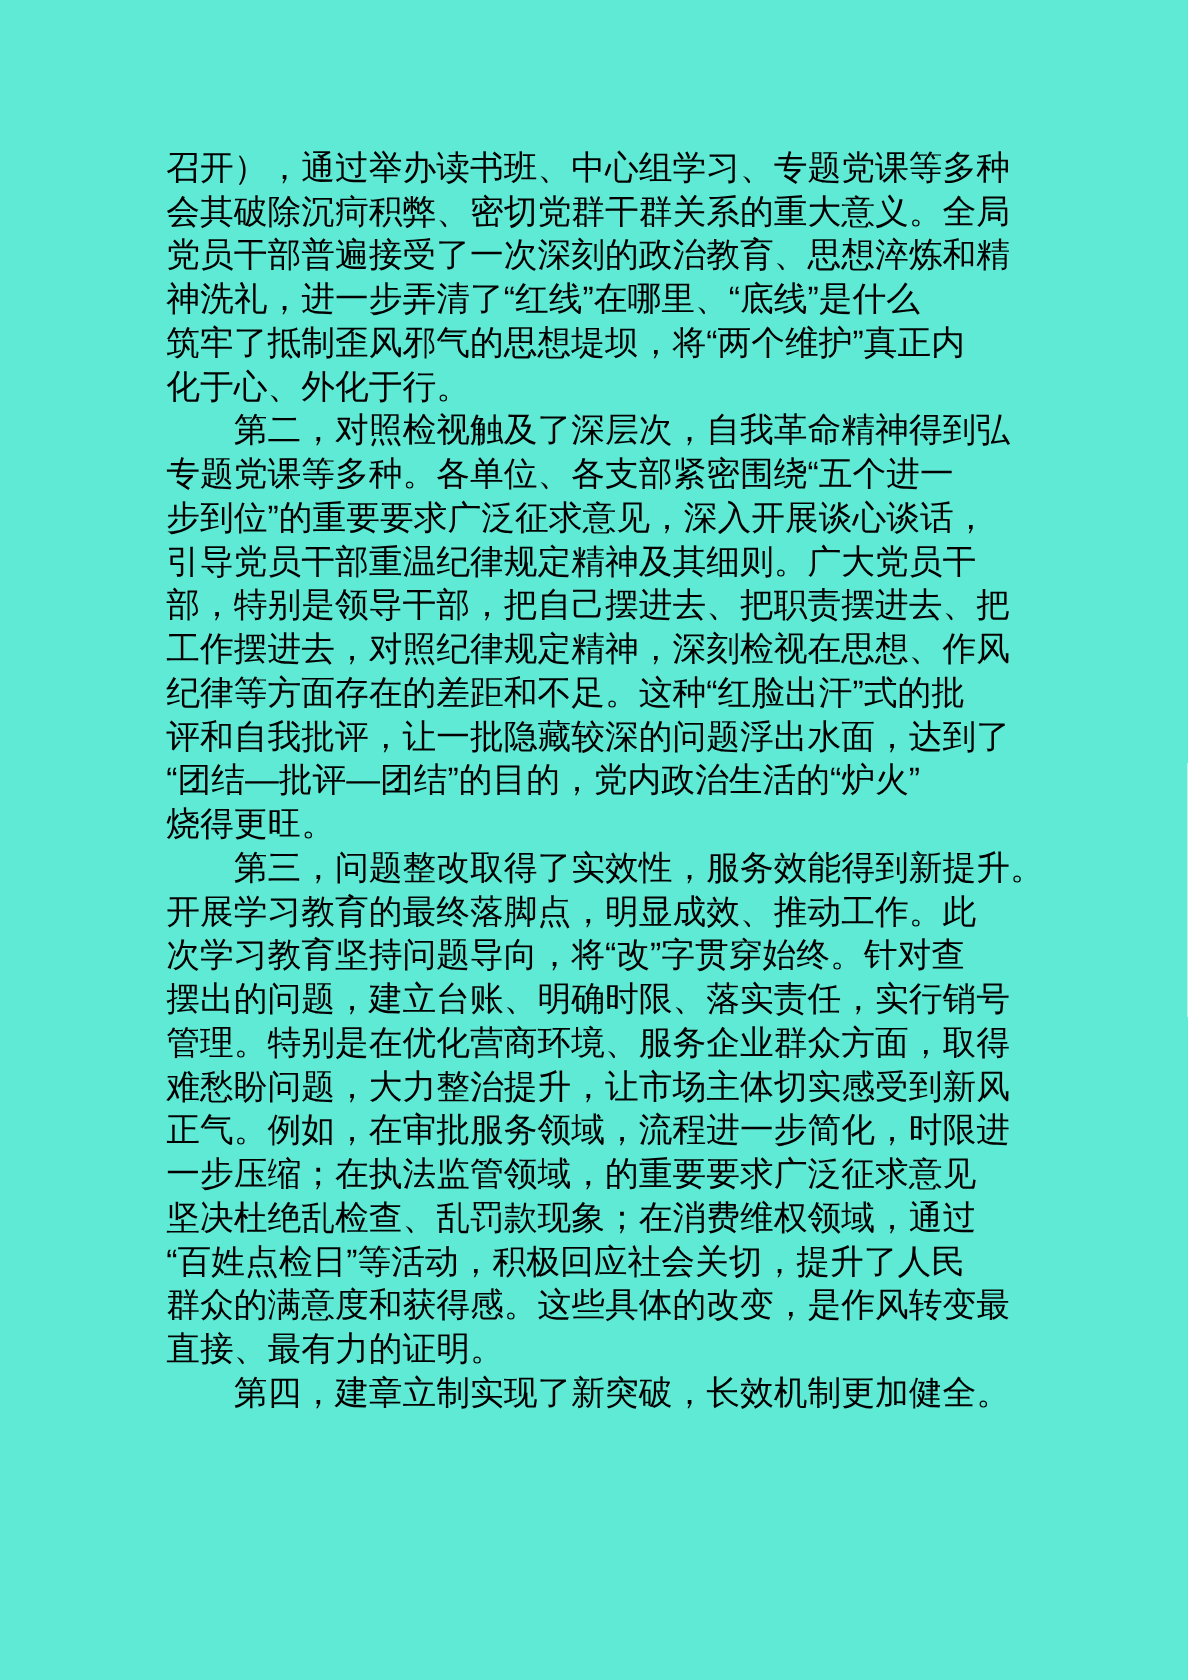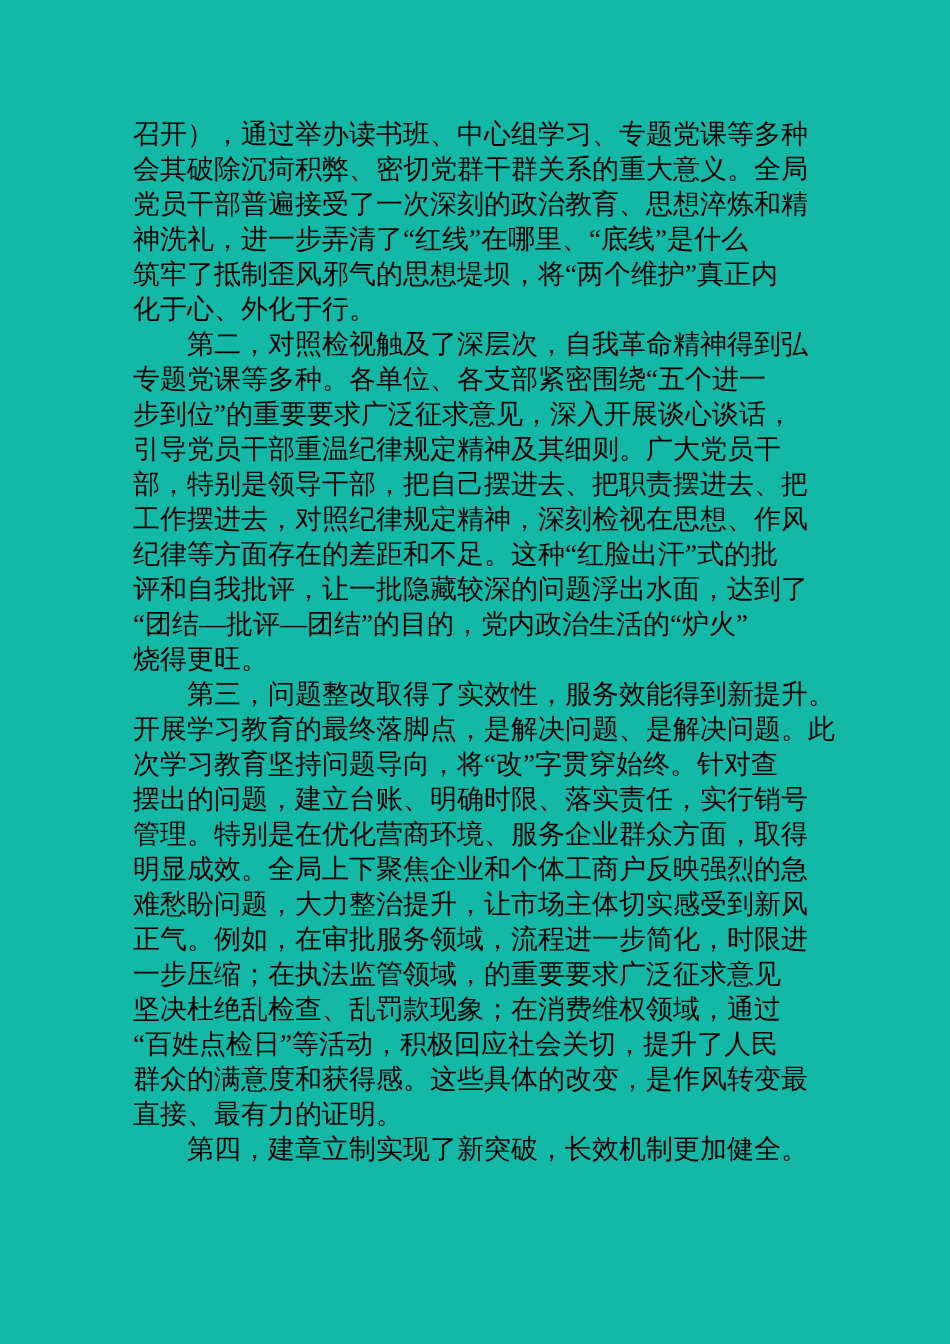--- a/index.html
+++ b/index.html
@@ -4,23 +4,23 @@
 <style>
   html, body {
     margin: 0;
     padding: 0;
     background: #ffffff;
   }
   .page {
     position: relative;
     width: 950px;
     height: 1344px;
-    background: #14b8a6;
+    background: #5eead4;
     overflow: hidden;
-    font-family: Liberation Serif, serif;
+    font-family: Liberation Sans, sans-serif;
   }
   .textblock {
     position: absolute;
     left: 133px;
     top: 117px;
     width: 680px;
   }
   .line {
     height: 35px;
     line-height: 35px;
@@ -50,25 +50,24 @@
       <div class="line">专题党课等多种。各单位、各支部紧密围绕“五个进一</div>
       <div class="line">步到位”的重要要求广泛征求意见，深入开展谈心谈话，</div>
       <div class="line">引导党员干部重温纪律规定精神及其细则。广大党员干</div>
       <div class="line">部，特别是领导干部，把自己摆进去、把职责摆进去、把</div>
       <div class="line">工作摆进去，对照纪律规定精神，深刻检视在思想、作风</div>
       <div class="line">纪律等方面存在的差距和不足。这种“红脸出汗”式的批</div>
       <div class="line">评和自我批评，让一批隐藏较深的问题浮出水面，达到了</div>
       <div class="line">“团结—批评—团结”的目的，党内政治生活的“炉火”</div>
       <div class="line">烧得更旺。</div>
       <div class="line indent">第三，问题整改取得了实效性，服务效能得到新提升。</div>
-      <div class="line">开展学习教育的最终落脚点，是解决问题、是解决问题。此</div>
+      <div class="line">开展学习教育的最终落脚点，明显成效、推动工作。此</div>
       <div class="line">次学习教育坚持问题导向，将“改”字贯穿始终。针对查</div>
       <div class="line">摆出的问题，建立台账、明确时限、落实责任，实行销号</div>
       <div class="line">管理。特别是在优化营商环境、服务企业群众方面，取得</div>
-      <div class="line">明显成效。全局上下聚焦企业和个体工商户反映强烈的急</div>
       <div class="line">难愁盼问题，大力整治提升，让市场主体切实感受到新风</div>
       <div class="line">正气。例如，在审批服务领域，流程进一步简化，时限进</div>
       <div class="line">一步压缩；在执法监管领域，的重要要求广泛征求意见</div>
       <div class="line">坚决杜绝乱检查、乱罚款现象；在消费维权领域，通过</div>
       <div class="line">“百姓点检日”等活动，积极回应社会关切，提升了人民</div>
       <div class="line">群众的满意度和获得感。这些具体的改变，是作风转变最</div>
       <div class="line">直接、最有力的证明。</div>
       <div class="line indent">第四，建章立制实现了新突破，长效机制更加健全。</div>
     </div>
 </div>

